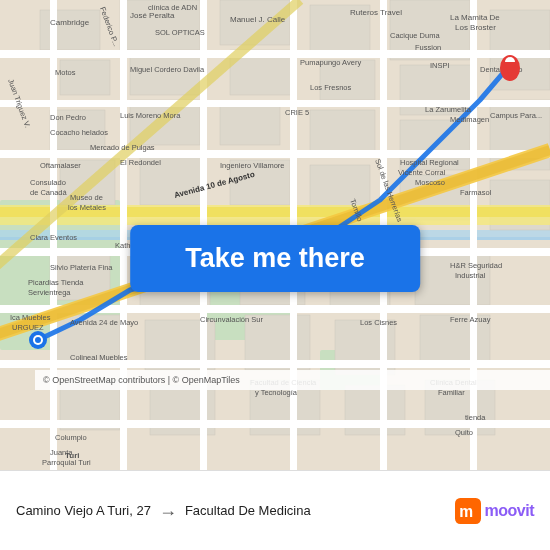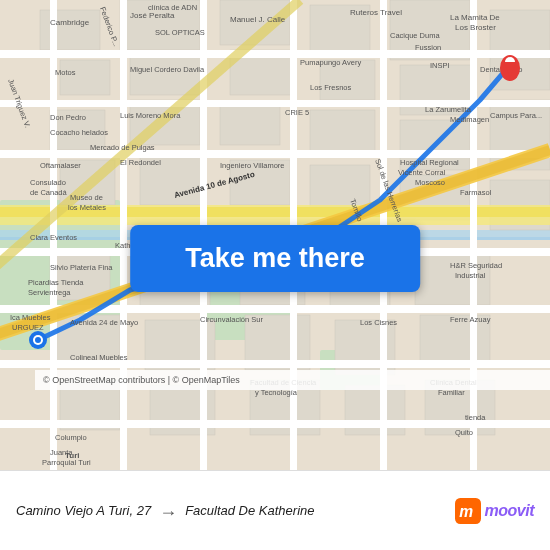--- a/index.html
+++ b/index.html
@@ -44,21 +44,20 @@
       bottom: 0;
       left: 0;
       right: 0;
       height: 80px;
       background: #fff;
       border-top: 1px solid #ddd;
       display: flex;
       align-items: center;
       padding: 0 16px;
       z-index: 200;
-      font-style: italic;
     }
 
     .from-to {
       display: flex;
       align-items: center;
       gap: 8px;
       flex: 1;
     }
 
     .location-text {
@@ -313,21 +312,21 @@
 
   <div id="copyright-bar">
     <span class="copyright-text">© OpenStreetMap contributors | © OpenMapTiles</span>
   </div>
 </div>
 
 <div id="bottom-bar">
   <div class="from-to">
     <span class="location-text">Camino Viejo A Turi, 27</span>
     <span class="arrow-icon">→</span>
-    <span class="location-text">Facultad De Katherine</span>
+    <span class="location-text">Facultad De Medicina</span>
   </div>
   <div class="moovit-logo">
     <svg class="moovit-icon" viewBox="0 0 30 30" xmlns="http://www.w3.org/2000/svg">
       <rect width="30" height="30" rx="6" fill="#ff6600"></rect>
       <text x="5" y="22" font-size="18" font-weight="bold" fill="#fff" font-family="Arial">m</text>
     </svg>
     <span class="moovit-logo-text">moovit</span>
   </div>
 </div>
 

